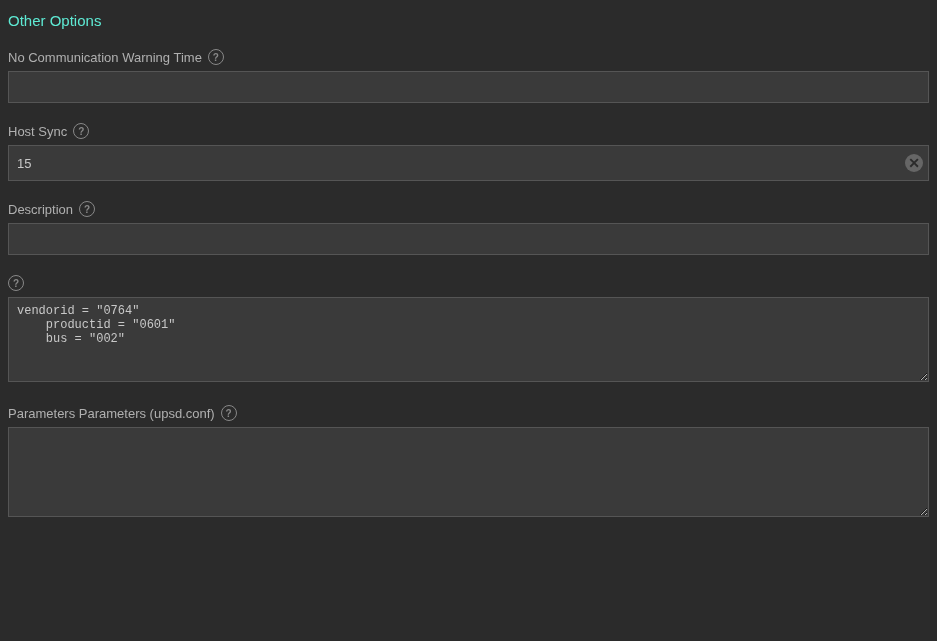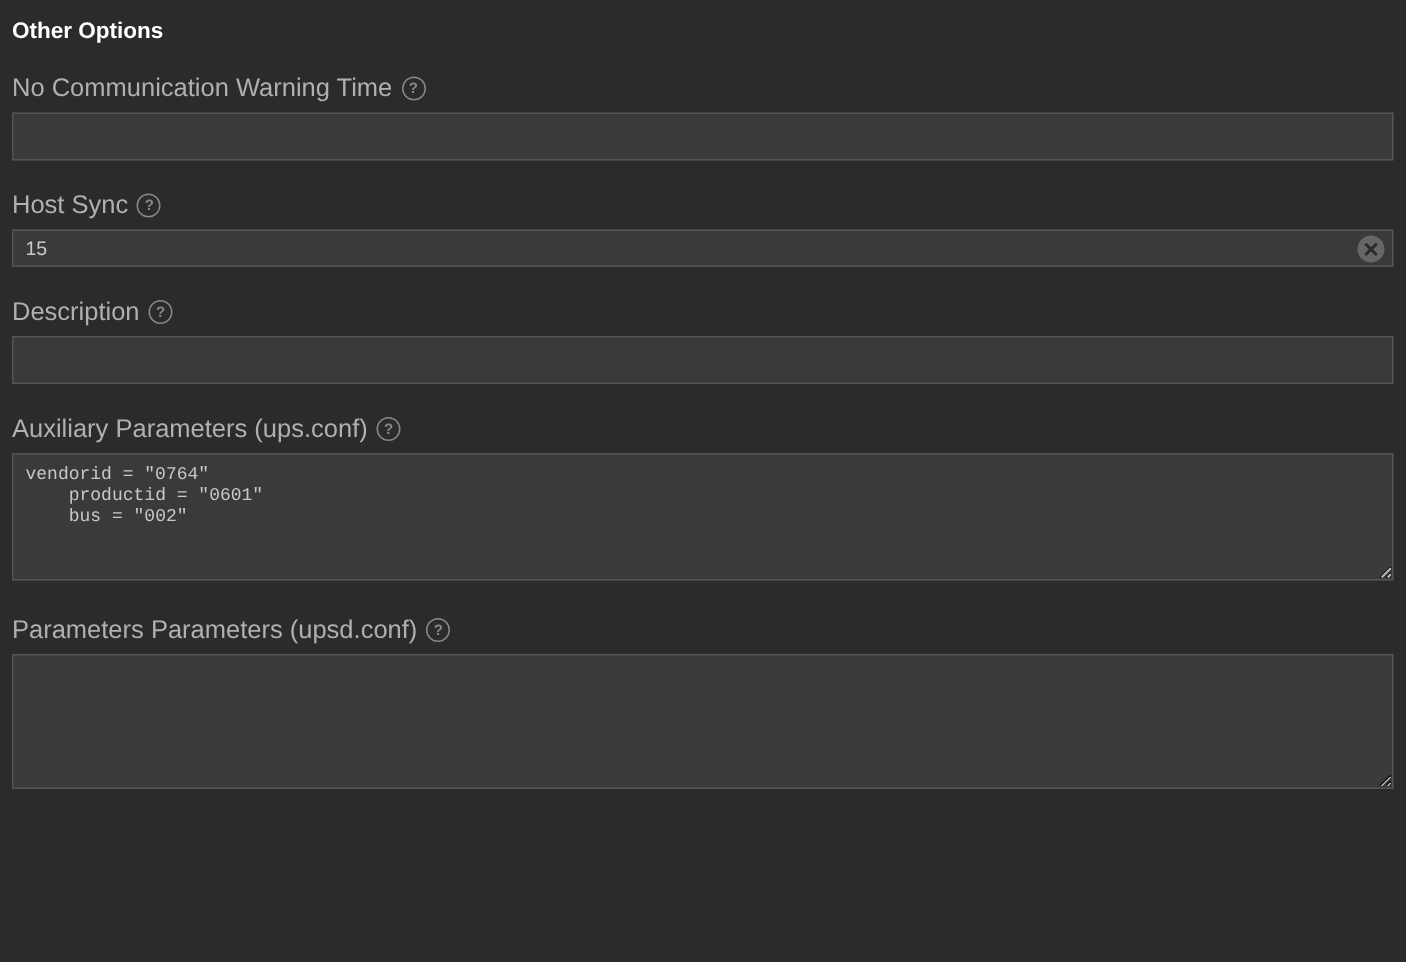--- a/index.html
+++ b/index.html
@@ -15,40 +15,40 @@
       font-size: 13px;
       width: 937px;
       min-height: 641px;
     }
 
     .page-container {
       padding: 12px 8px;
     }
 
     .section-title {
-      color: #ffffff;
+      color: #5eead4;
       font-size: 15px;
-      font-weight: 700;
+      font-weight: 400;
       margin-bottom: 20px;
     }
 
     .field-group {
       margin-bottom: 20px;
     }
 
     .field-label-row {
       display: flex;
       align-items: center;
       margin-bottom: 6px;
       gap: 6px;
     }
 
     .field-label {
       color: #b0b0b0;
-      font-size: 17px;
+      font-size: 13px;
     }
 
     .help-icon {
       display: inline-flex;
       align-items: center;
       justify-content: center;
       width: 16px;
       height: 16px;
       border-radius: 50%;
       border: 1px solid #888;
@@ -76,21 +76,21 @@
     }
 
     .field-input-with-clear input {
       width: 100%;
       padding-right: 28px;
       background-color: #3a3a3a;
       border: 1px solid #555;
       color: #c8c8c8;
       padding-left: 8px;
       font-size: 13px;
-      height: 25px;
+      height: 36px;
       outline: none;
     }
 
     .clear-btn {
       position: absolute;
       right: 6px;
       top: 50%;
       transform: translateY(-50%);
       background: none;
       border: none;
@@ -163,21 +163,20 @@
   <div class="field-group">
     <div class="field-label-row">
       <span class="field-label">Description</span>
       <span class="help-icon">?</span>
     </div>
     <input type="text" class="field-input" value="" style="">
   </div>
 
   <div class="field-group">
     <div class="field-label-row">
-      <span class="field-label">Auxiliary Parameters (ups.conf)</span>
       <span class="help-icon">?</span>
     </div>
     <textarea class="aux-textarea" style="">vendorid = "0764"
     productid = "0601"
     bus = "002"</textarea>
   </div>
 
   <div class="field-group">
     <div class="field-label-row">
       <span class="field-label">Parameters Parameters (upsd.conf)</span>

